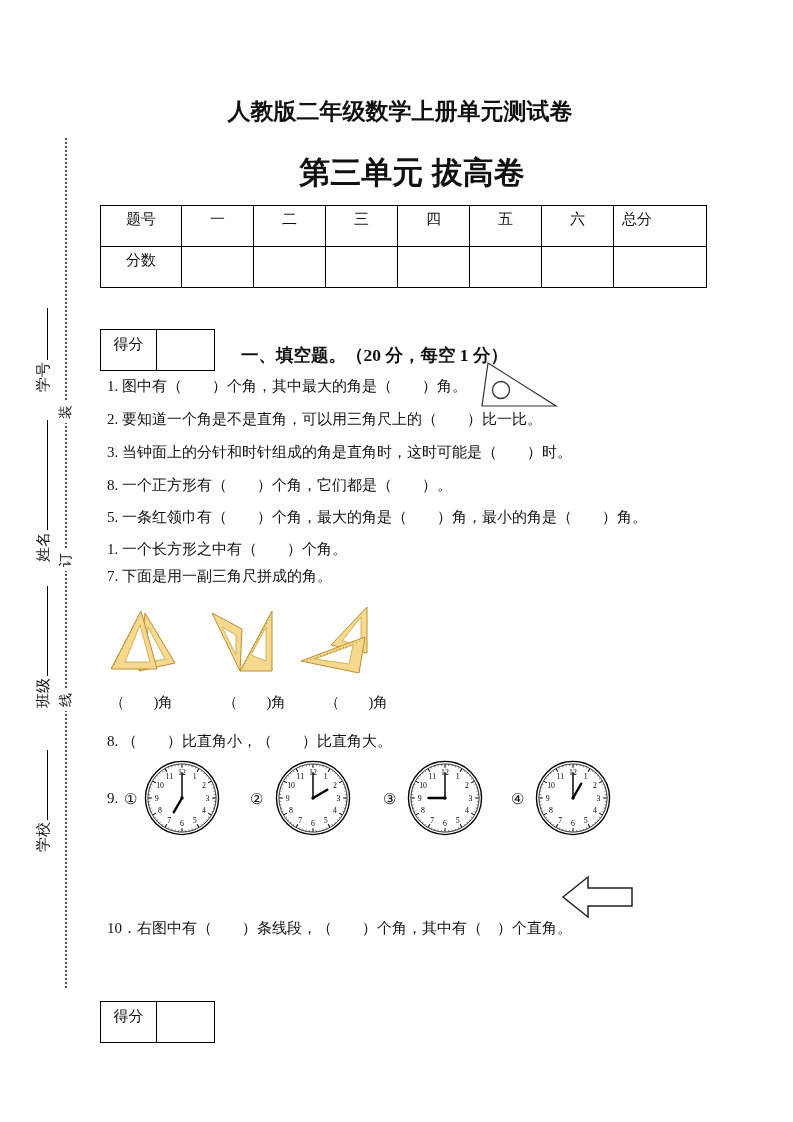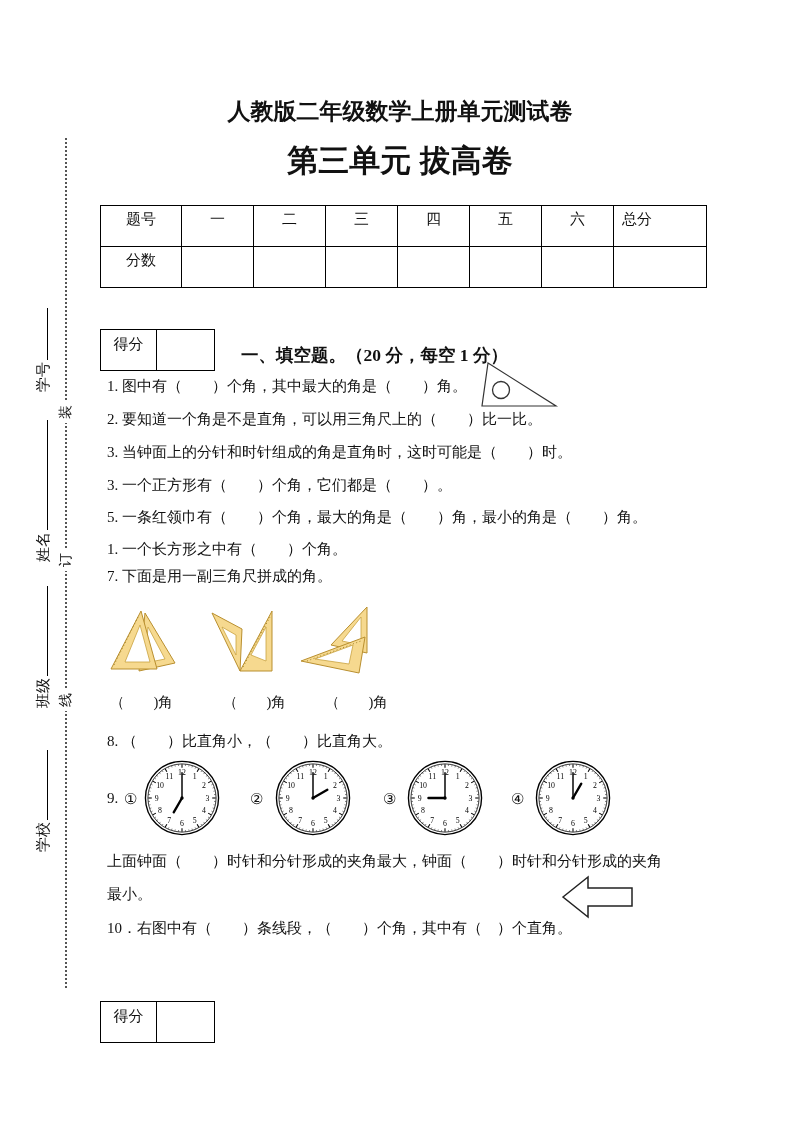--- a/index.html
+++ b/index.html
@@ -10,21 +10,21 @@
                 border-left:2px dotted #555;}
   .binding-char{position:absolute;left:55px;width:22px;height:24px;line-height:24px;
                 text-align:center;background:#fff;font-size:14px;transform:rotate(-90deg);z-index:2;}
   .blabel{position:absolute;height:20px;line-height:20px;font-size:15px;white-space:nowrap;
           transform:rotate(-90deg);transform-origin:0 0;}
   .blabel .bline{display:inline-block;height:13px;border-bottom:1.5px solid #000;margin-left:2px;}
   
   .content{position:absolute;left:100px;top:0;width:620px;height:1008px;}
   .title{position:absolute;top:96px;left:0;width:600px;text-align:center;margin:0;
          font-size:23px;font-weight:bold;}
-  .subtitle{position:absolute;top:140px;left:0;width:600px;text-align:center;margin:0;
+  .subtitle{position:absolute;top:140px;left:0;width:600px;text-align:center;margin:12px;
             font-size:31px;font-weight:bold;font-family:"Liberation Sans","DejaVu Sans",sans-serif;}
   table.score{position:absolute;top:205px;left:0;border-collapse:collapse;table-layout:fixed;}
   table.score td{border:1.6px solid #000;height:36px;vertical-align:top;
                  padding:4px 0 0 0;text-align:center;font-size:15px;}
   table.score td.c0{width:80px;} table.score td.cn{width:71px;} 
   table.score td.c7{width:84px;text-align:left;padding-left:8px;}
   .scorebox{position:absolute;left:0;width:113px;height:40px;border:1.8px solid #000;display:flex;margin-top:11px;}
   .scorebox .sb1{width:55px;border-right:1.5px solid #000;text-align:center;
                  font-size:15px;line-height:24px;padding-top:2px;}
   .scorebox .sb2{flex:1;}
@@ -100,21 +100,21 @@
 
     <div class="figure" style="left:380px;top:360px">
       <svg width="80" height="50" viewBox="0 0 80 50">
         <polygon points="8,3 2,46 76,46" fill="none" stroke="#333" stroke-width="1.2"></polygon>
         <circle cx="21" cy="30" r="8.5" fill="none" stroke="#333" stroke-width="1.3"></circle>
       </svg>
     </div>
 
     <p class="q" style="top:403px">2. 要知道一个角是不是直角，可以用三角尺上的（　　）比一比。</p>
     <p class="q" style="top:436px">3. 当钟面上的分针和时针组成的角是直角时，这时可能是（　　）时。</p>
-    <p class="q" style="top:469px">3. 一个正方形有（　　）个角，它们都是（　　）。</p>
+    <p class="q" style="top:469px">8. 一个正方形有（　　）个角，它们都是（　　）。</p>
     <p class="q" style="top:501px">5. 一条红领巾有（　　）个角，最大的角是（　　）角，最小的角是（　　）角。</p>
     <p class="q" style="top:533px">1.  一个长方形之中有（　　）个角。</p>
     <p class="q" style="top:560px">7. 下面是用一副三角尺拼成的角。</p>
 
     <div class="figure" style="left:5px;top:605px">
       <svg width="80" height="75" viewBox="0 0 80 75">
         <polygon points="40,8 70,58 34,66" fill="#f6d98f" stroke="#b98f2f" stroke-width="1"></polygon>
         <polygon points="43,22 60,54 40,58" fill="#fff" stroke="#c9a23f" stroke-width="0.8"></polygon>
         <polygon points="36,6 6,64 52,64" fill="#f6d98f" stroke="#b98f2f" stroke-width="1"></polygon>
         <polygon points="35,20 20,57 45,57" fill="#fff" stroke="#c9a23f" stroke-width="0.8"></polygon>
@@ -468,22 +468,20 @@
           <text x="14" y="42.800000000000004" text-anchor="middle" font-size="8" font-family="&quot;Liberation Serif&quot;,serif" fill="#000">9</text>
           <text x="17.483339501604597" y="29.799999999999997" text-anchor="middle" font-size="8" font-family="&quot;Liberation Serif&quot;,serif" fill="#000">10</text>
           <text x="26.99999999999999" y="20.283339501604605" text-anchor="middle" font-size="8" font-family="&quot;Liberation Serif&quot;,serif" fill="#000">11</text>
           <text x="39.99999999999999" y="16.8" text-anchor="middle" font-size="8" font-family="&quot;Liberation Serif&quot;,serif" fill="#000">12</text>
           <line x1="40" y1="40" x2="48.5" y2="25.27756813566454" stroke="#000" stroke-width="2.4" stroke-linecap="round"></line>
           <line x1="40" y1="40" x2="40" y2="14" stroke="#000" stroke-width="1.5" stroke-linecap="round"></line>
           <circle cx="40" cy="40" r="1.7" fill="#000"></circle>
         </svg>
       </div>
 
-    <p class="q" style="top:845px">上面钟面（　　）时针和分针形成的夹角最大，钟面（　　）时针和分针形成的夹角
-最小。</p>
 
     <div class="figure" style="left:460px;top:874px">
       <svg width="76" height="47" viewBox="0 0 76 47">
         <polygon points="3,23 28,3 28,14 72,14 72,32 28,32 28,43" fill="#fff" stroke="#222" stroke-width="1.5"></polygon>
       </svg>
     </div>
 
     <p class="q" style="top:912px">10．右图中有（　　）条线段，（　　）个角，其中有（　）个直角。</p>
 
     <div class="scorebox" style="top:990px">

